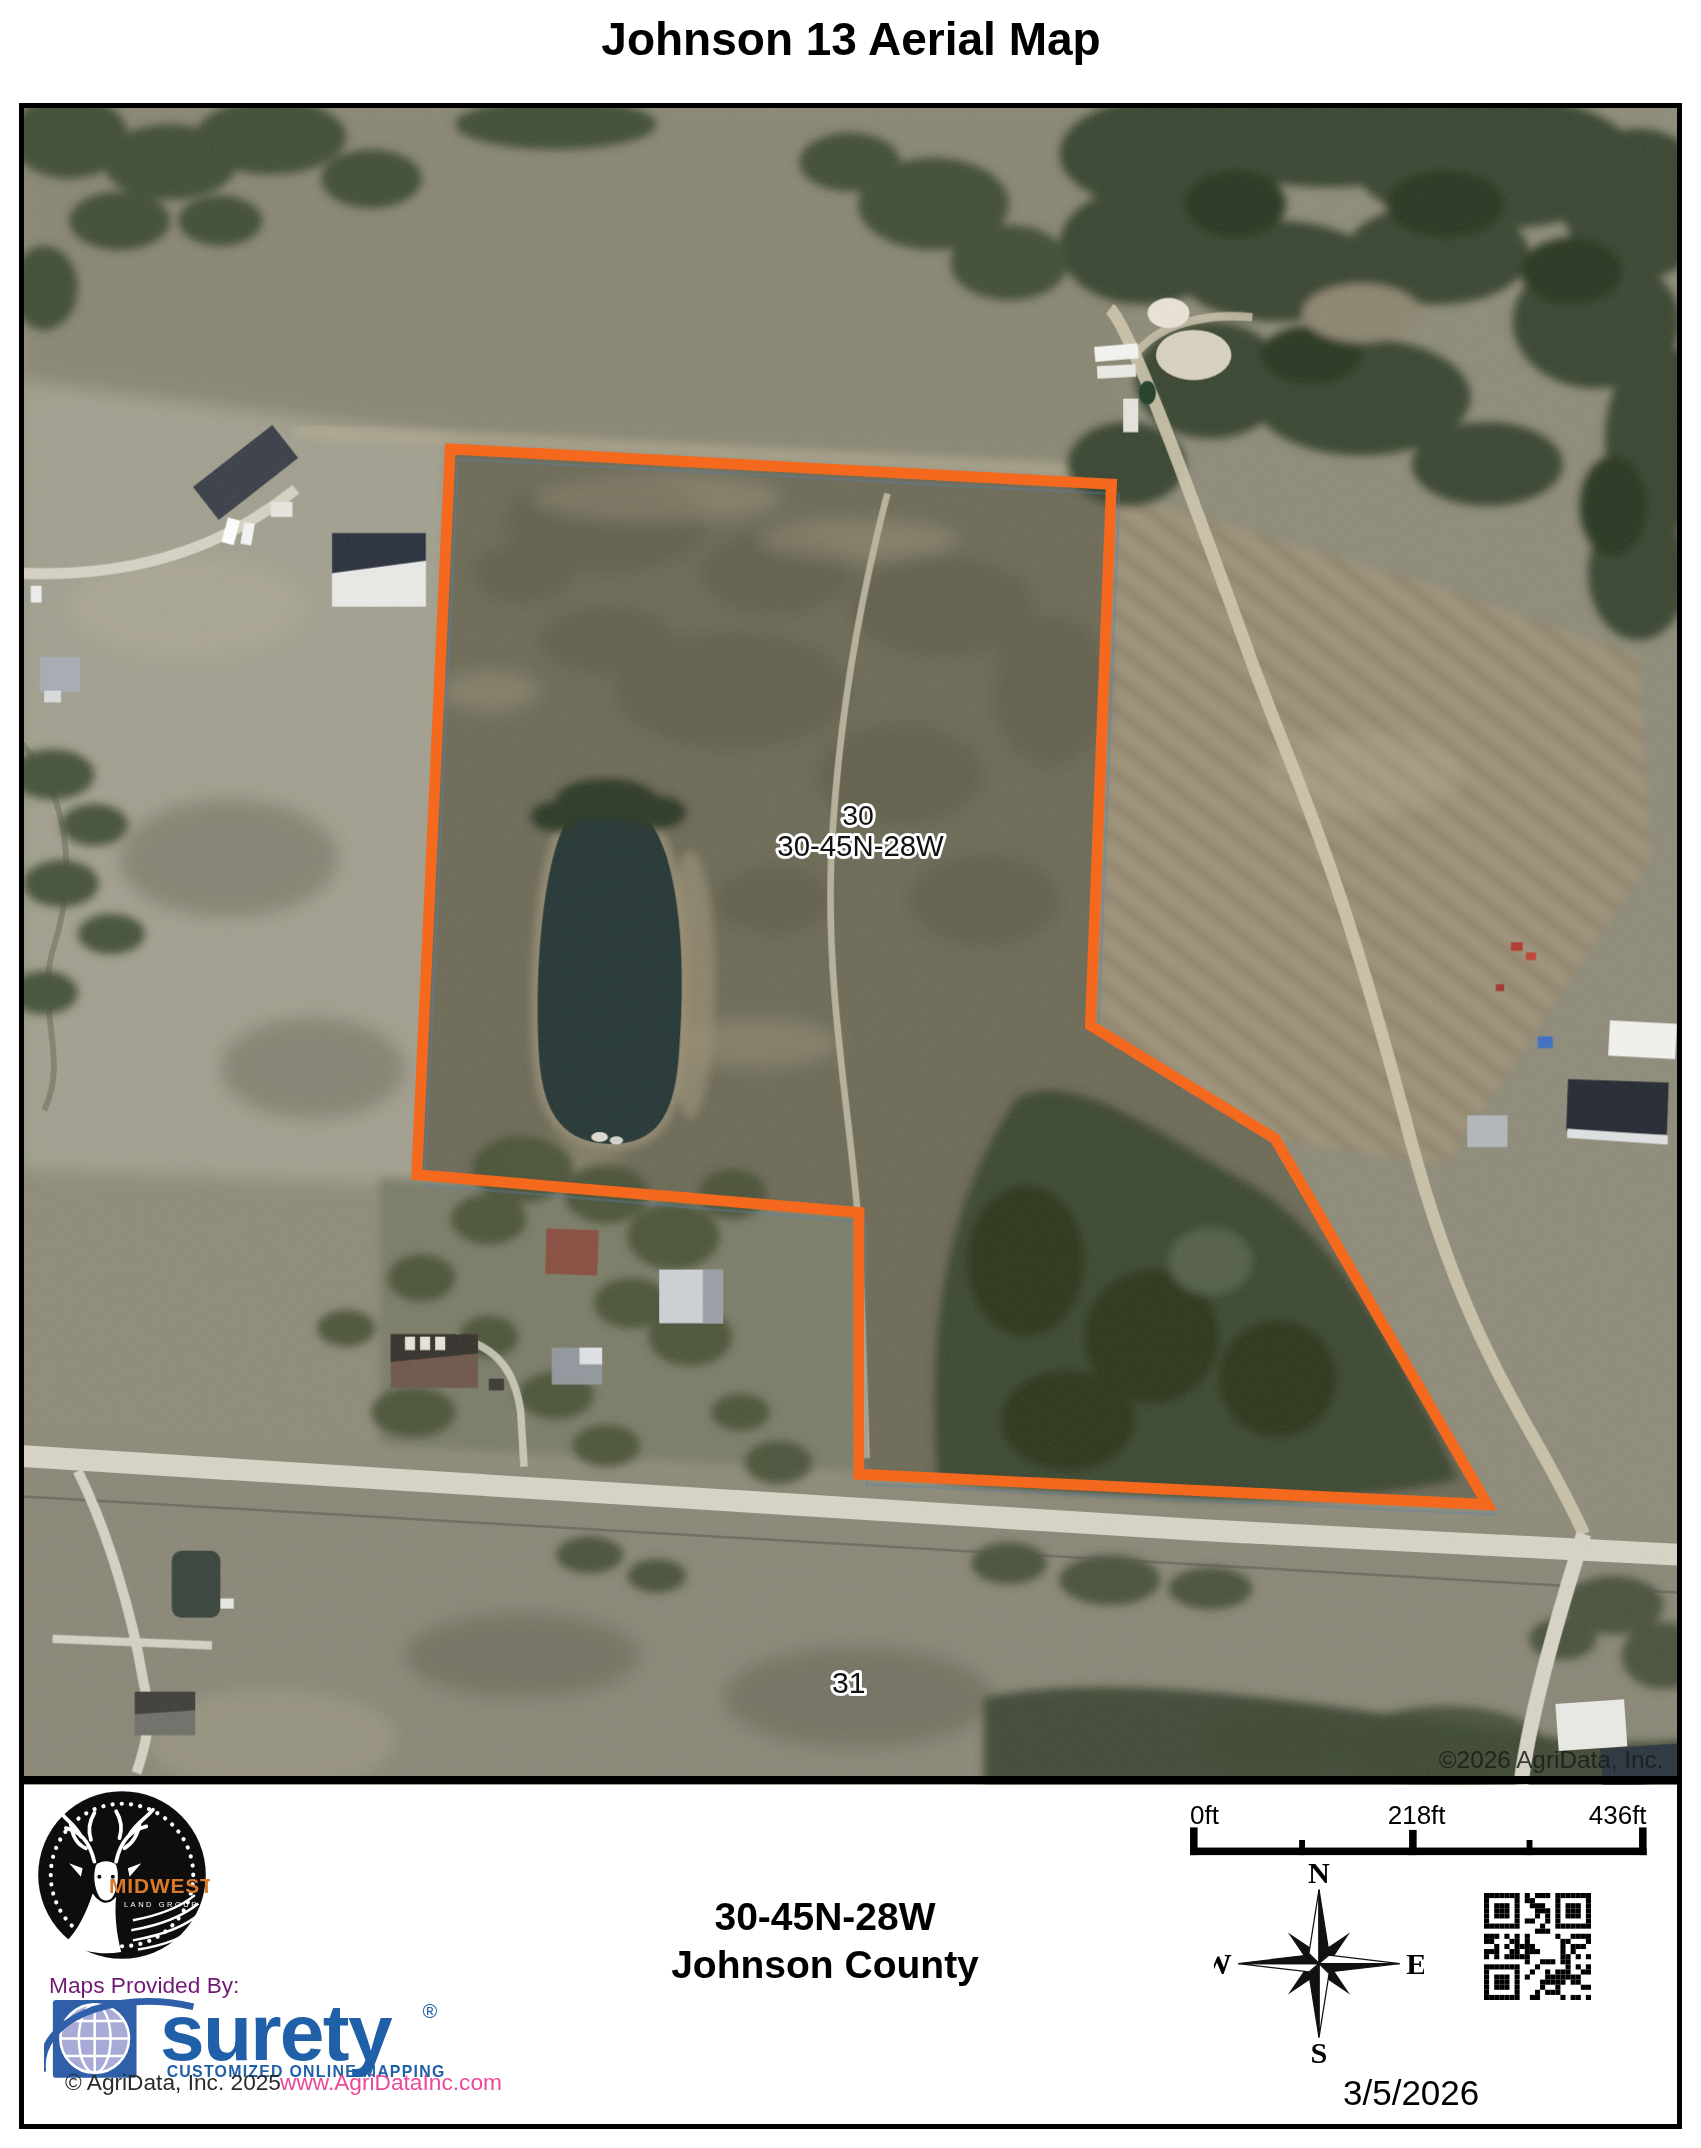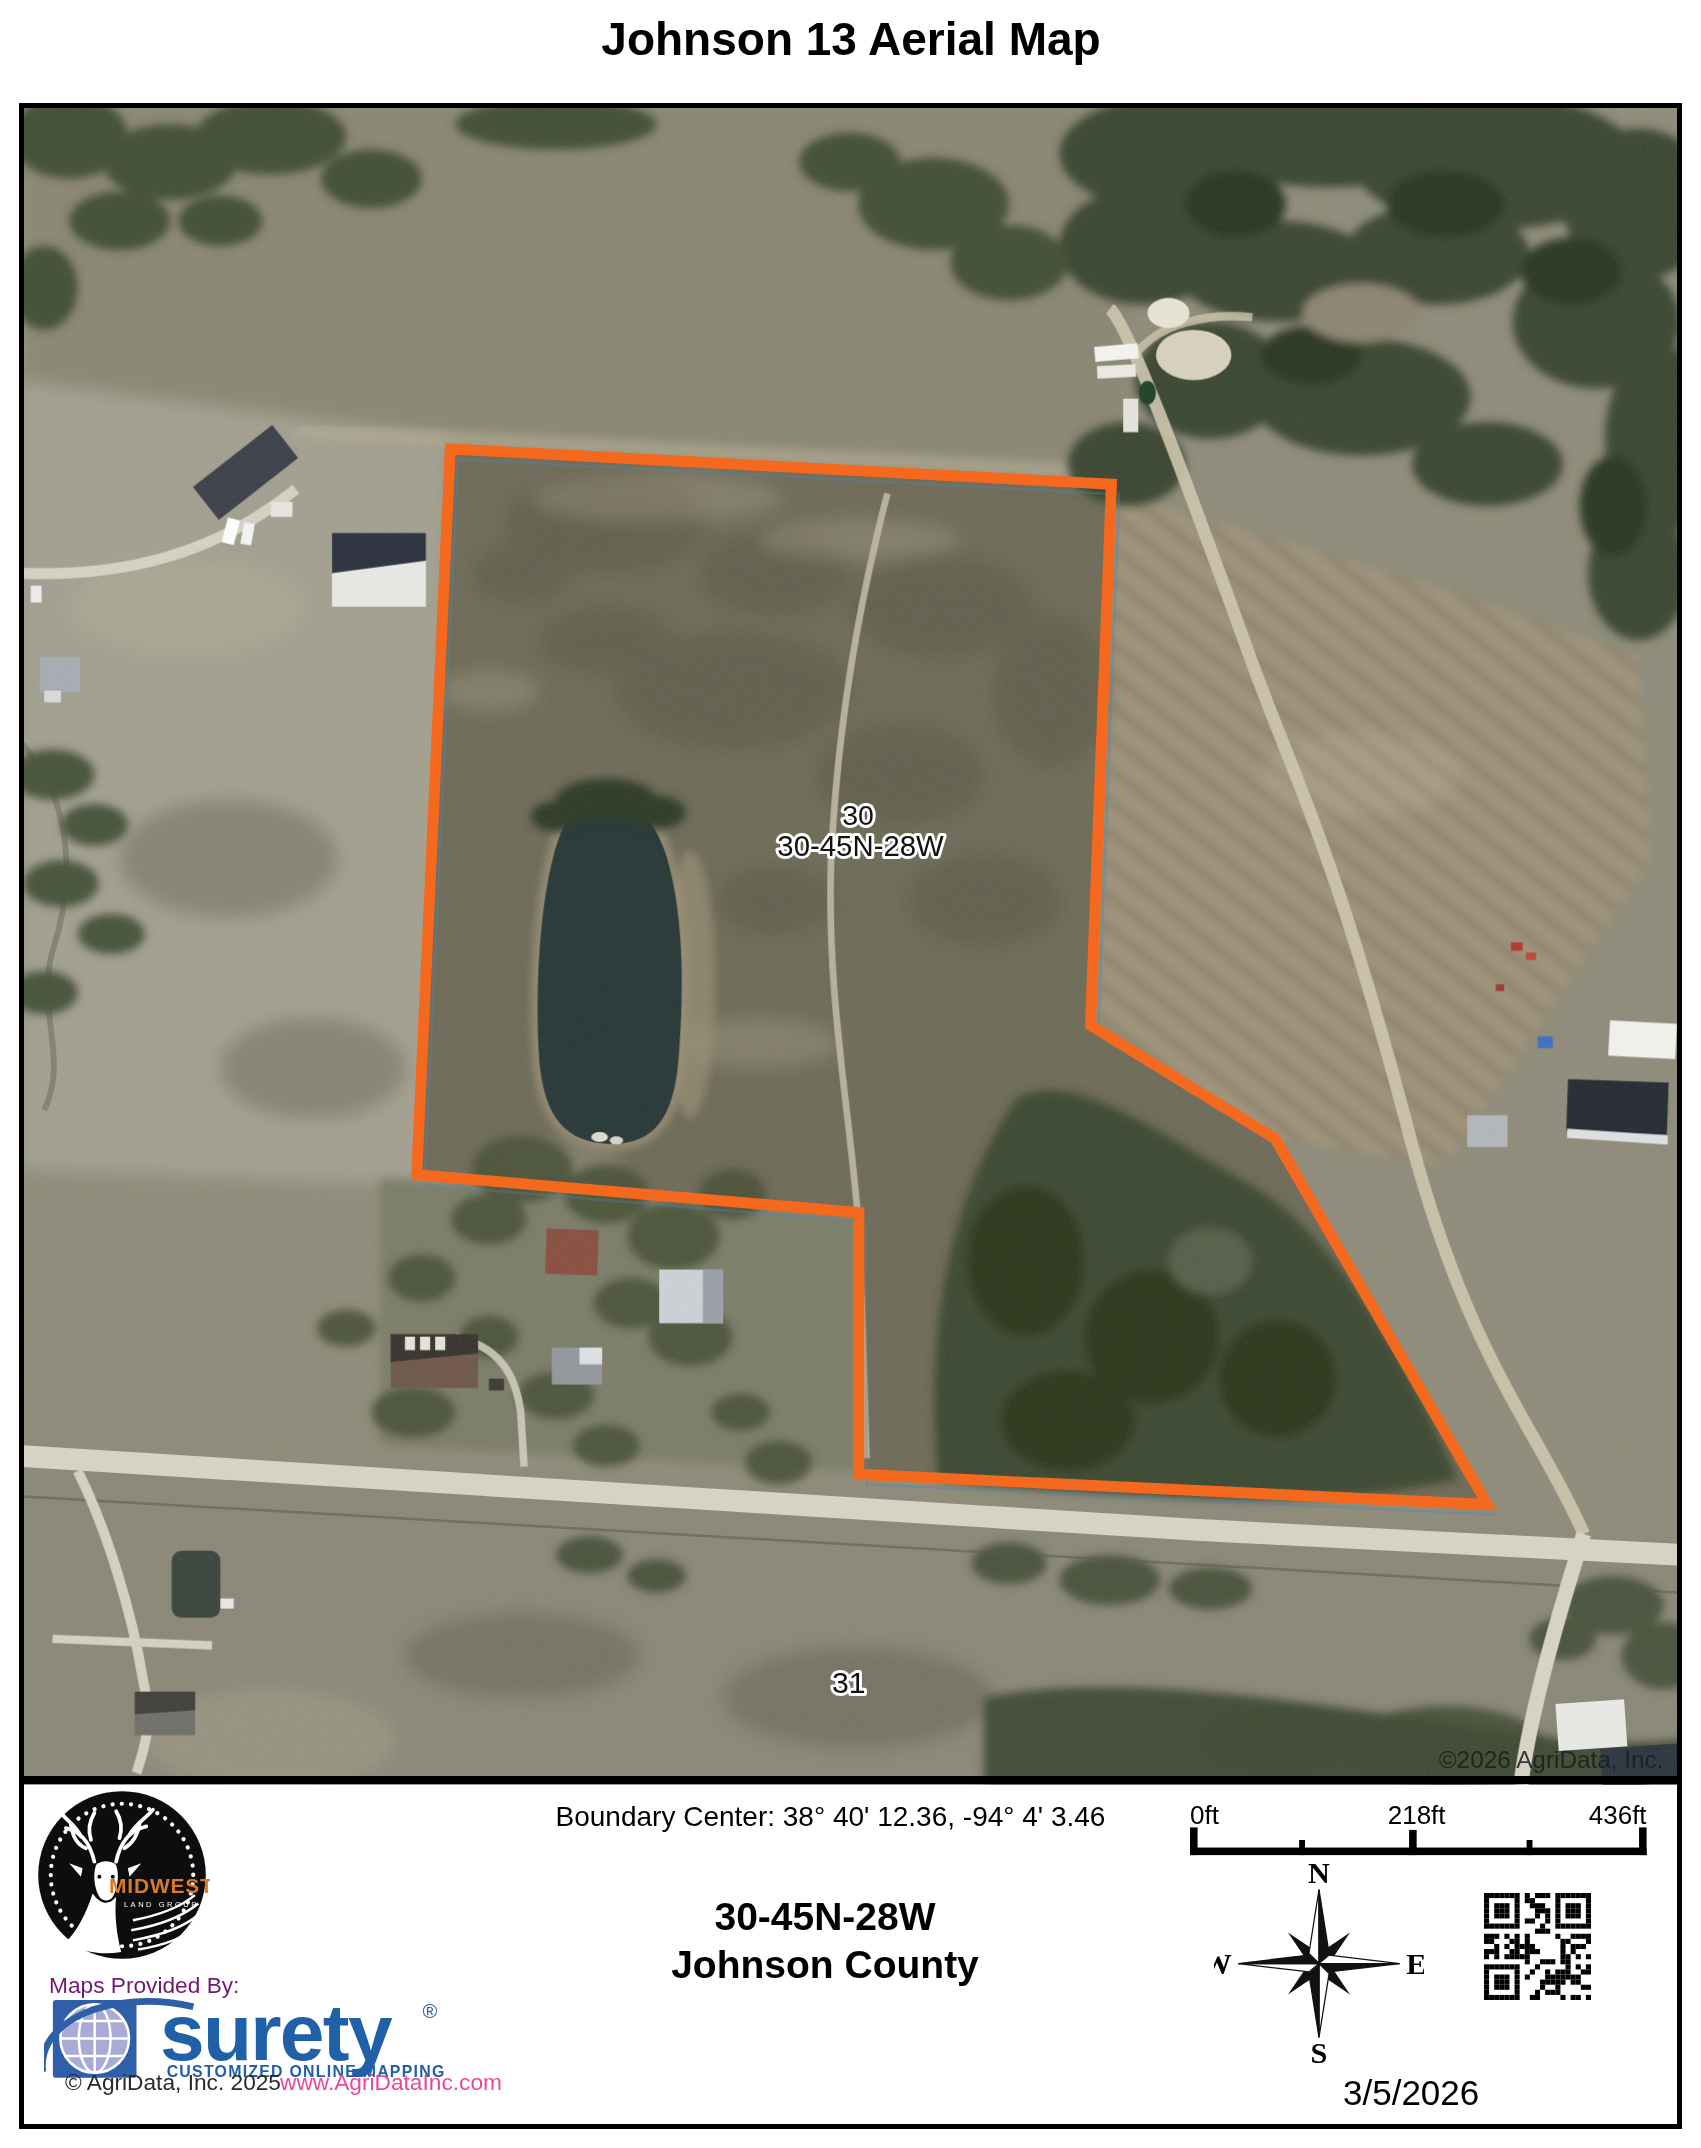--- a/index.html
+++ b/index.html
@@ -275,21 +275,20 @@
       <text x="1000" y="860" font-size="34">30</text>
       <text x="1003" y="897" font-size="35">30-45N-28W</text>
       <text x="989" y="1895" font-size="36">31</text>
     </g>
     <text x="1960" y="1984" font-size="29" fill="#1c1c1c" opacity="0.85" text-anchor="end">©2026 AgriData, Inc.</text>
   </svg>
 
   <div class="abs" id="map-frame"></div>
   <div class="abs" id="map-divider"></div>
 
-  <div class="abs" id="boundary-center">Boundary Center: 38° 40' 12.36,  -94° 4' 3.46</div>
 
   <div class="abs" id="location-block">
     <div>30-45N-28W</div>
     <div>Johnson County</div>
   </div>
 
   <svg class="abs" id="scalebar-svg" width="470" height="76" viewBox="0 0 560 90">
     <text x="6" y="26" font-size="31" fill="#000">0ft</text>
     <text x="276" y="26" font-size="31" fill="#000" text-anchor="middle">218ft</text>
     <text x="550" y="26" font-size="31" fill="#000" text-anchor="end">436ft</text>

